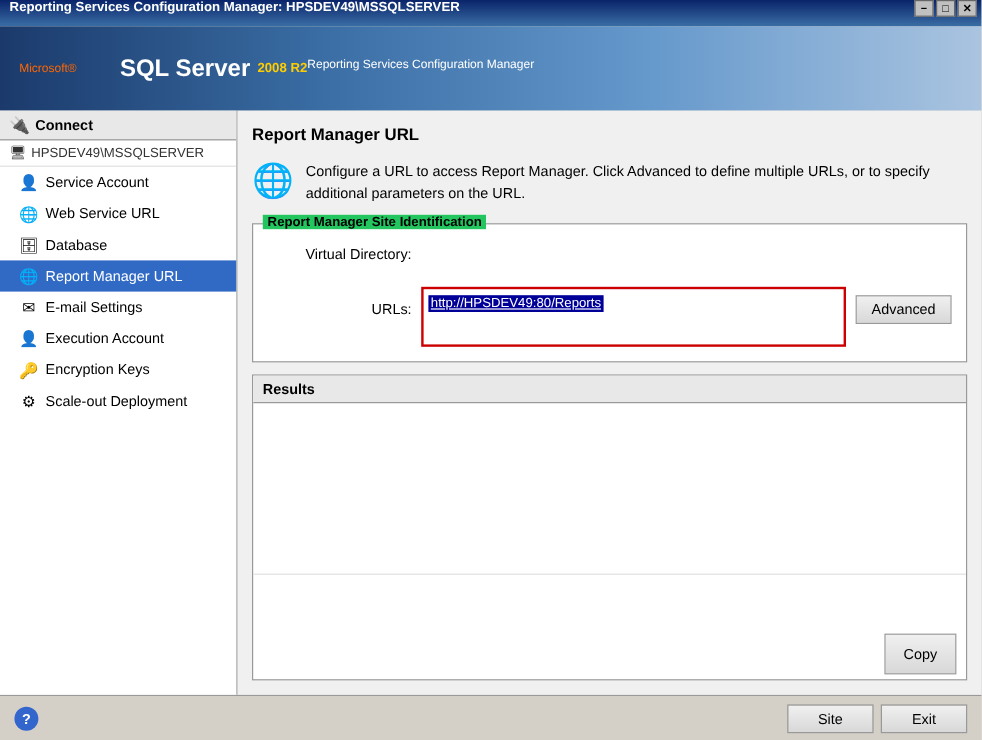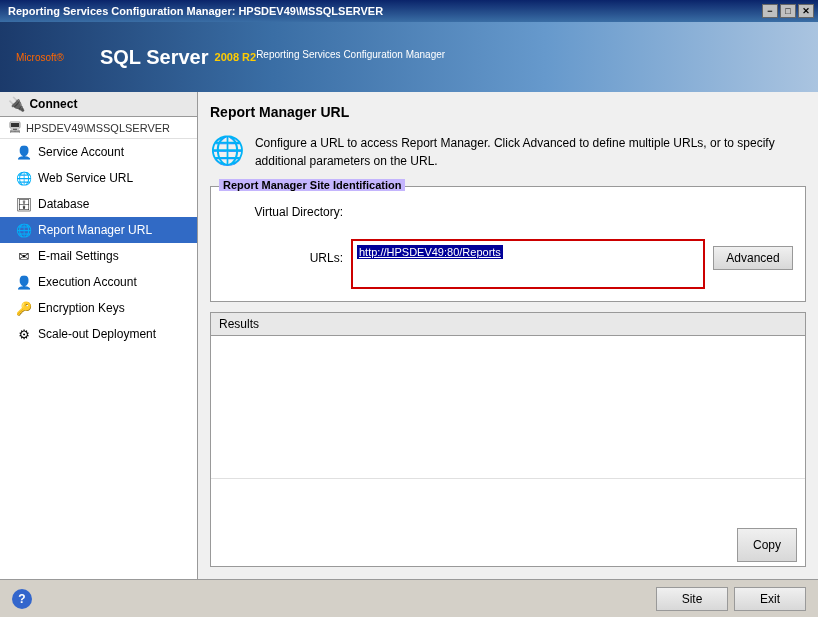--- a/index.html
+++ b/index.html
@@ -11,21 +11,20 @@
       height: 617px;
       overflow: hidden;
     }
 
     
     .title-bar {
       background: linear-gradient(to bottom, #0a246a, #3a6ea5);
       color: white;
       height: 22px;
       display: flex;
-      align-items: center;
       justify-content: space-between;
       padding: 0 4px 0 8px;
       font-size: 11px;
       font-weight: bold;
     }
     .title-bar-buttons {
       display: flex;
       gap: 2px;
     }
     .title-btn {
@@ -188,21 +187,21 @@
       border: 1px solid #999;
       padding: 8px 12px 12px;
       background: white;
       margin-bottom: 10px;
       position: relative;
     }
     .group-legend {
       position: absolute;
       top: -8px;
       left: 8px;
-      background: #c4b5fd;
+      background: #22c55e;
       padding: 0 4px;
       font-size: 11px;
       font-weight: bold;
       color: #000;
       text-align: center;
     }
     .form-row {
       display: flex;
       align-items: center;
       margin-top: 10px;
@@ -273,21 +272,21 @@
       background: white;
       display: flex;
       flex-direction: column;
       overflow: hidden;
     }
     .results-header {
       background: #e8e8e8;
       border-bottom: 1px solid #999;
       padding: 4px 8px;
       font-size: 12px;
-      font-weight: normal;
+      font-weight: bold;
     }
     .results-body {
       flex: 1;
       padding: 8px;
       font-size: 12px;
     }
     .results-footer {
       display: flex;
       justify-content: flex-end;
       padding: 4px 8px;

